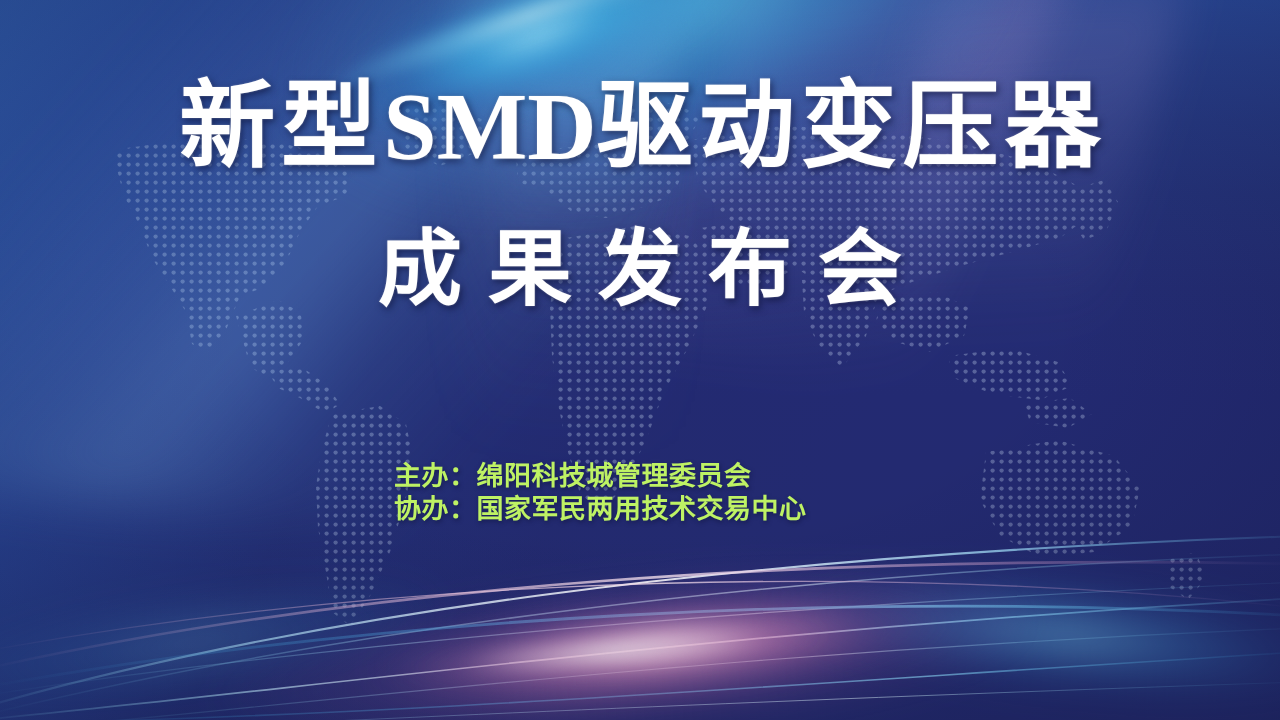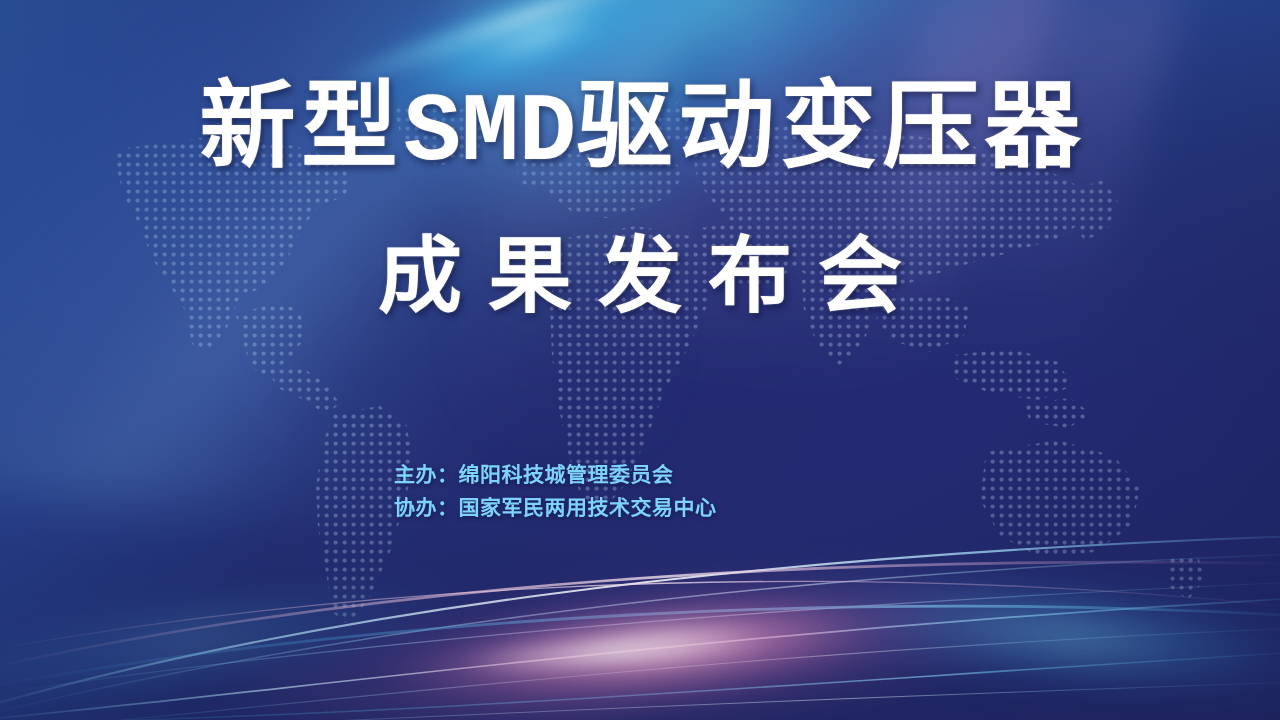--- a/index.html
+++ b/index.html
@@ -306,40 +306,40 @@
       2px 3px 7px rgba(10,14,50,0.60);
   }
 
   .title-line1 {
     font-family: "DejaVu Serif", "Liberation Serif", serif;
     font-size: 96px;
     letter-spacing: 6px;
     margin-left: 6px;
   }
   .title-line1 .latin {
-    font-family: Liberation Mono, monospace;
+    font-family: Liberation Serif, serif;
     letter-spacing: 0px;
   }
 
   .title-line2 {
     font-family: "DejaVu Sans", "Liberation Sans", sans-serif;
     font-size: 84px;
     letter-spacing: 26px;
     margin-top: 52px;
     margin-left: 26px;
   }
 
   
   .credits {
     position: absolute;
     top: 459px;
     left: 394px;
-    color: #7dd3fc;
+    color: #bef264;
     font-family: "DejaVu Sans", "Liberation Sans", sans-serif;
-    font-size: 21px;
+    font-size: 27px;
     font-weight: 700;
     line-height: 33px;
     letter-spacing: 0.5px;
     text-shadow: 1px 2px 4px rgba(12,16,55,0.55);
   }
   .credit-row { display: block; white-space: nowrap; }
   .credit-label { display: inline-block; }
   .credit-indent { display: inline-block; width: 88px; }
 </style>
 </head>

